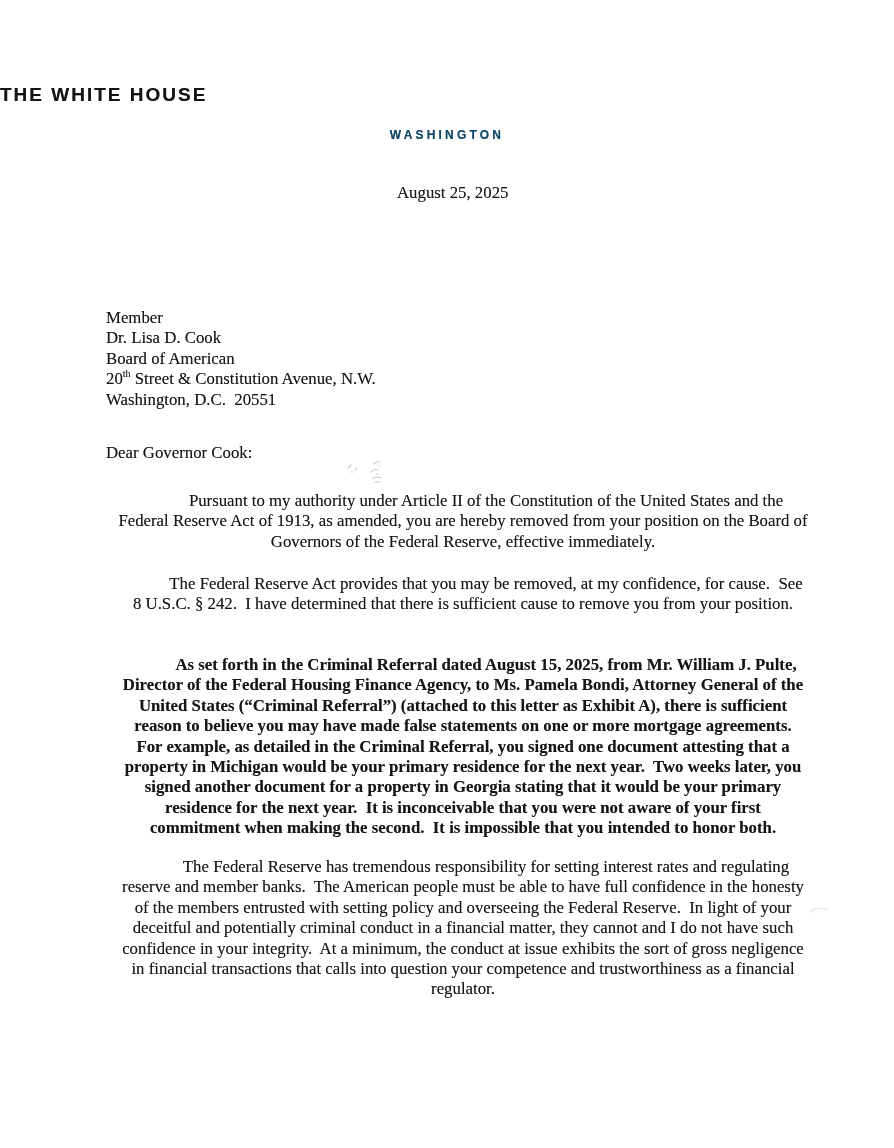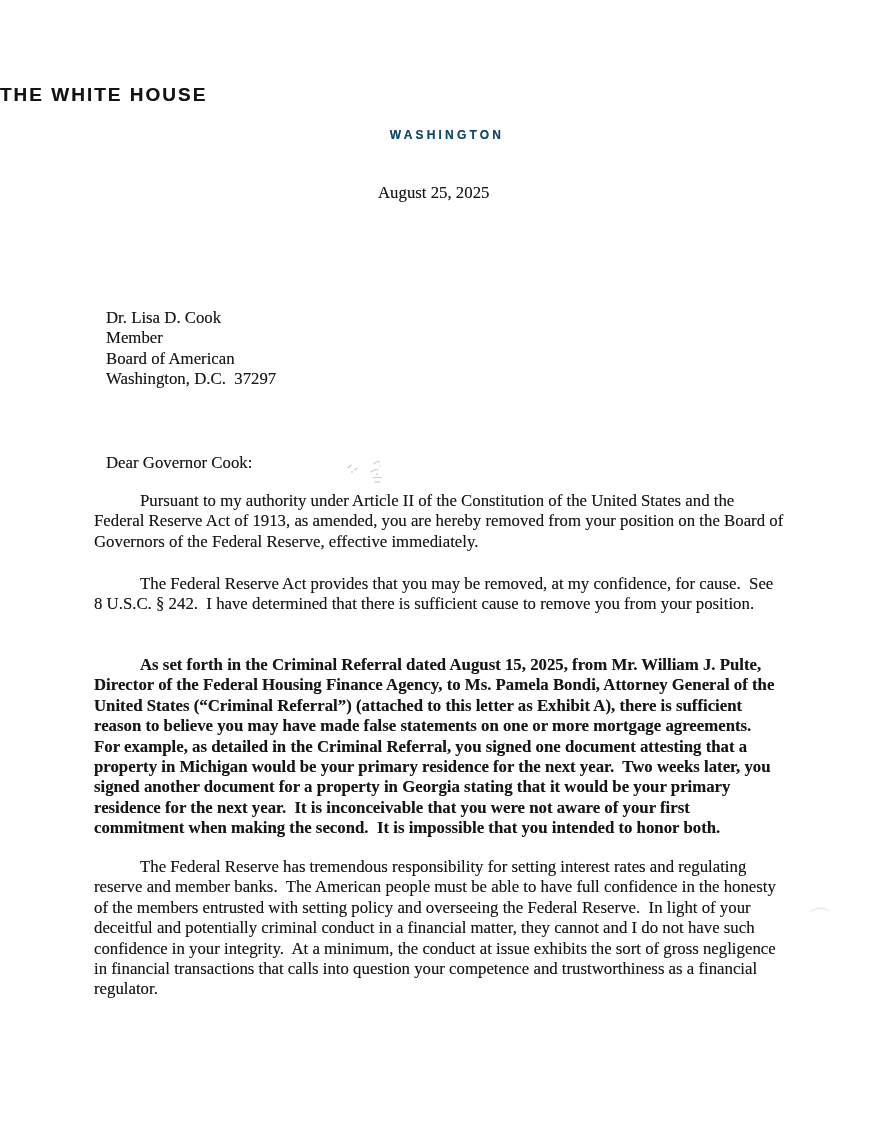--- a/index.html
+++ b/index.html
@@ -39,54 +39,54 @@
     font-weight: bold;
     font-size: 12px;
     letter-spacing: 3.2px;
     color: #0c4a6e;
     text-shadow: 0 0 0.4px rgba(0,0,0,0.5);
     margin-top: 12px;
   }
   .letter-date {
     position: absolute;
     top: 183px;
-    left: 378px;
+    left: 397px;
     font-size: 16.8px;
     white-space: pre-wrap;
   }
   .recipient {
     position: absolute;
     top: 308px;
     left: 106px;
     font-size: 16.8px;
     line-height: 20.4px;
   }
   .recipient > div { white-space: pre-wrap; }
   .recipient sup {
     font-size: 10px;
     line-height: 0;
     vertical-align: super;
   }
   .salutation {
     position: absolute;
-    top: 453px;
+    top: 443px;
     left: 106px;
     font-size: 16.8px;
     white-space: pre-wrap;
   }
   .para {
     position: absolute;
-    left: 94px;
+    left: 118px;
     width: 690px;
     margin: 0;
     font-size: 16.8px;
     line-height: 20.4px;
     text-indent: 46px;
     white-space: pre-wrap;
-    text-align: left;
+    text-align: center;
   }
   .para .cite { }
   .p1 { top: 491px; }
   .p2 { top: 574px; }
   .p3 { top: 655px; font-weight: bold; }
   .p4 { top: 857px; }
   
   .ink, .para, .recipient, .salutation, .letter-date {
     text-shadow: 0 0 0.45px rgba(20,20,20,0.45);
   }
@@ -102,24 +102,25 @@
 <body>
 
 <div class="page">
 
   <div class="letterhead-title">THE WHITE HOUSE</div>
   <div class="letterhead-subtitle">WASHINGTON</div>
 
   <div class="letter-date">August 25, 2025</div>
 
   <div class="recipient">
+    <div>Member</div>
     <div>Dr. Lisa D. Cook</div>
-    <div>Member</div>
     <div>Board of American</div>
-    <div>Washington, D.C.  37297</div>
+    <div><span>20</span><sup>th</sup><span> Street &amp; Constitution Avenue, N.W.</span></div>
+    <div>Washington, D.C.  20551</div>
   </div>
 
   <div class="salutation">Dear Governor Cook:</div>
 
   <svg class="smudge smudge-salutation" viewBox="0 0 56 32" aria-hidden="true">
     <g stroke="#9a9a9a" stroke-width="1.1" fill="none" stroke-linecap="round">
       <path d="M8 10 L11 7"></path>
       <path d="M15 12 L17 10"></path>
       <path d="M34 6 C36 4 38 3 39 4"></path>
       <path d="M31 14 C33 12 36 11 38 12"></path>

